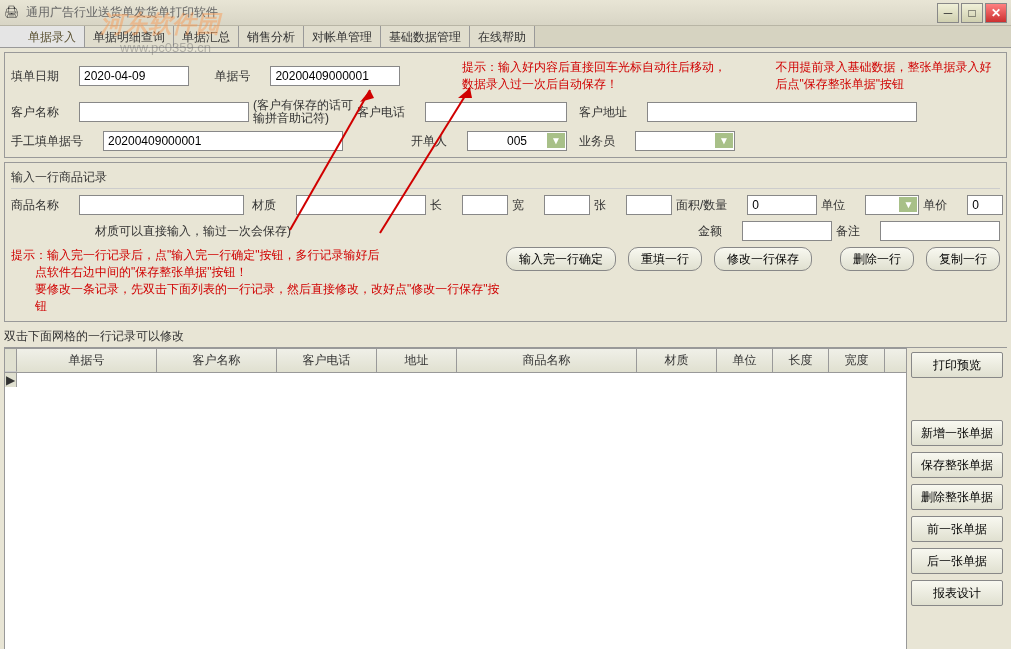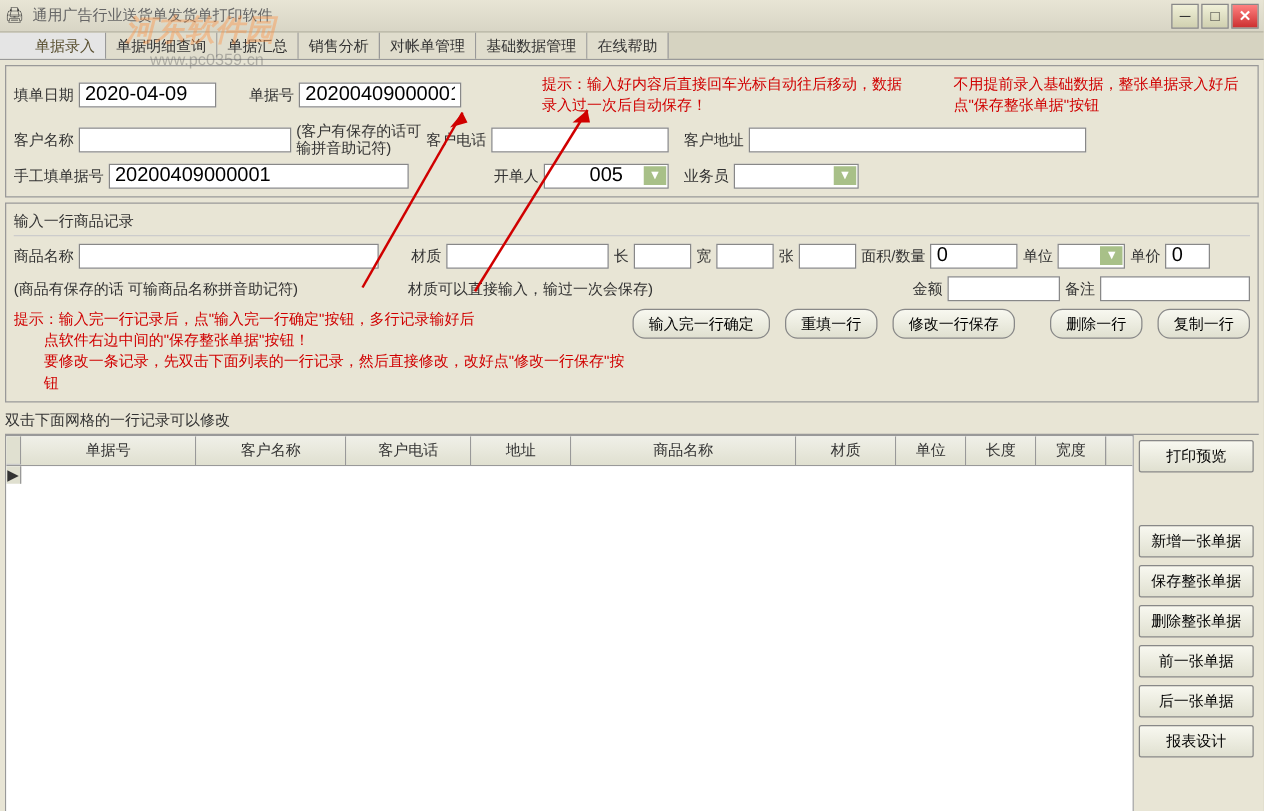--- a/index.html
+++ b/index.html
@@ -22,21 +22,21 @@
     
     
     .content { padding: 4px; background: #e8e5d5; height: calc(100% - 48px); }
     
     
     .header-section { border: 1px solid #999; background: #e8e5d5; padding: 6px; margin-bottom: 4px; position: relative; }
     .header-row { display: flex; align-items: center; margin-bottom: 6px; gap: 4px; }
     .header-row:last-child { margin-bottom: 0; }
     
     .label { font-size: 12px; white-space: nowrap; }
-    .input { height: 20px; border: 1px solid #888; background: white; padding: 0 4px; font-size: 16px; }
+    .input { height: 20px; border: 1px solid #888; background: white; padding: 0 4px; font-size: 12px; margin-left: 16px; }
     .select-wrap { position: relative; display: inline-block; }
     .select-wrap::after { content: "▼"; position: absolute; right: 2px; top: 2px; font-size: 10px; background: #a8c088; color: white; padding: 2px 4px; pointer-events: none; }
     .hint-text { color: #d00000; font-size: 12px; }
     .paren-text { color: #333; font-size: 12px; }
     
     
     .product-section { border: 1px solid #999; background: #e8e5d5; padding: 6px; margin-bottom: 4px; }
     .section-title { font-size: 12px; margin-bottom: 6px; border-bottom: 1px solid #ccc; padding-bottom: 2px; }
     
     
@@ -140,21 +140,20 @@
       <span class="label">张</span>
       <input class="input" style="width: 46px;">
       <span class="label">面积/数量</span>
       <input class="input" style="width: 70px;" value="0">
       <span class="label">单位</span>
       <span class="select-wrap"><input class="input" style="width: 54px;"></span>
       <span class="label">单价</span>
       <input class="input" style="width: 36px;" value="0">
     </div>
     <div class="header-row">
-      <span class="paren-text">(商品有保存的话  可输商品名称拼音助记符)</span>
       <span style="width:80px"></span>
       <span class="paren-text">材质可以直接输入，输过一次会保存)</span>
       <span style="flex:1"></span>
       <span class="label">金额</span>
       <input class="input" style="width: 90px;">
       <span class="label">备注</span>
       <input class="input" style="width: 120px;">
     </div>
     <div class="header-row" style="align-items:flex-start">
       <div style="display:flex;flex-direction:column;flex:1">

